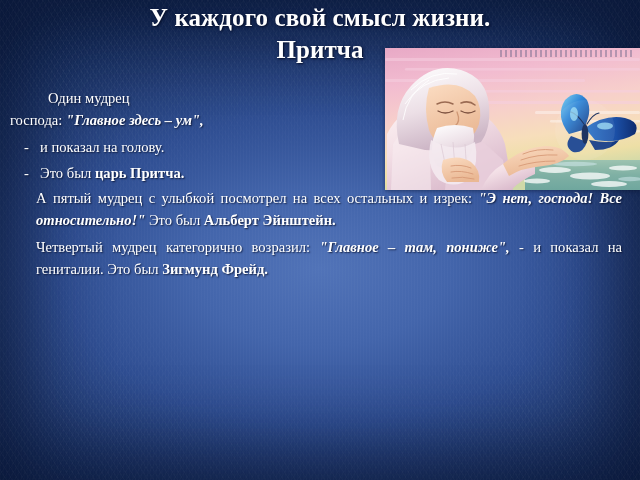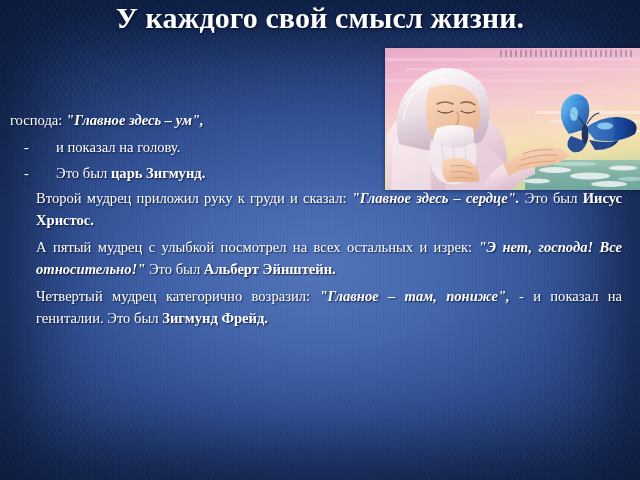--- a/index.html
+++ b/index.html
@@ -33,21 +33,21 @@
   }
   #vig{
     position:absolute;inset:0;pointer-events:none;
     box-shadow:inset 0 0 74px 26px rgba(6,16,44,.62);
   }
 
   
   #title{
     position:absolute;left:26px;top:2px;width:588px;
     text-align:center;
-    color:#ffffff;font-weight:bold;font-size:30px;line-height:31px;
+    color:#ffffff;font-weight:bold;font-size:25px;line-height:31px;
     letter-spacing:.1px;
     text-shadow:1px 1px 2px rgba(5,12,36,.85), 0 0 5px rgba(10,22,60,.55);
     z-index:6;
   }
   #title .l1{display:block;}
   #title .l2{display:block;margin-top:1px;}
 
   
   #pic{
     position:absolute;left:385px;top:48px;width:255px;height:142px;
@@ -74,35 +74,36 @@
   .narrow{width:366px;}
   .wide{width:612px;padding-left:26px;box-sizing:border-box;}
   .lead{padding-left:38px;}
 
   .bullet-row{
     display:flex;align-items:flex-start;gap:0;padding-left:14px;margin:0 0 4px 0;
   }
   .bullet-row .dash{
     width:16px;flex:none;color:#ffffff;font-weight:normal;
   }
-  .bullet-row .btext{flex:1 1 auto;margin-left:16px;}
+  .bullet-row .btext{flex:1 1 auto;}
 
   b.bd{font-weight:bold;}
   i.q{font-style:italic;font-weight:bold;}
 </style>
 </head>
 <body>
 
 <div id="slide">
 
   <div id="tex-v"></div>
   <div id="tex-d"></div>
 
   <div id="title">
     <span class="l1">У каждого свой смысл жизни.</span>
+    <span class="l2">Притча</span>
   </div>
 
   <div id="pic">
     <svg viewBox="0 0 255 142" preserveAspectRatio="none">
       <defs>
         <linearGradient id="sky" x1="0" y1="0" x2="0.25" y2="1">
           <stop offset="0" stop-color="#e8a9c6"></stop>
           <stop offset="0.26" stop-color="#f2bcd0"></stop>
           <stop offset="0.50" stop-color="#f7cfcb"></stop>
           <stop offset="0.72" stop-color="#f7debb"></stop>
@@ -234,39 +235,35 @@
       </g>
 
       <circle cx="200" cy="82" r="30" fill="#ffffff" opacity="0.08"></circle>
     </svg>
     <div id="pic-mark"></div>
   </div>
 
   <div id="body">
 
     <div class="p narrow">
-      <br>
+      <span class="lead">Один мудрец</span><br>
       <span>господа:</span>
       <i class="q">"Главное здесь – ум",</i>
     </div>
 
     <div class="bullet-row narrow">
       <span class="dash">-</span>
       <span class="btext">и показал на голову.</span>
     </div>
 
     <div class="bullet-row narrow">
       <span class="dash">-</span>
-      <span class="btext"><span>Это был </span><b class="bd">царь Зигмунд.</b></span>
-    </div>
-
-    <div class="p just wide">
-      <span>Второй мудрец приложил руку к груди и сказал:</span>
-      <i class="q">"Главное здесь – сердце".</i><span> Это был </span><b class="bd">Иисус Христос.</b>
-    </div>
+      <span class="btext"><span>Это был </span><b class="bd">царь Притча.</b></span>
+    </div>
+
 
 
     <div class="p just wide">
       <span>А пятый мудрец с улыбкой посмотрел на всех остальных и изрек:</span>
       <i class="q">"Э нет, господа! Все относительно!"</i><span> Это был </span><b class="bd">Альберт Эйнштейн.</b>
     </div>
 
     <div class="p just wide">
       <span>Четвертый мудрец категорично возразил:</span>
       <i class="q">"Главное – там, пониже",</i><span> - и показал на гениталии. Это был </span><b class="bd">Зигмунд Фрейд.</b>

